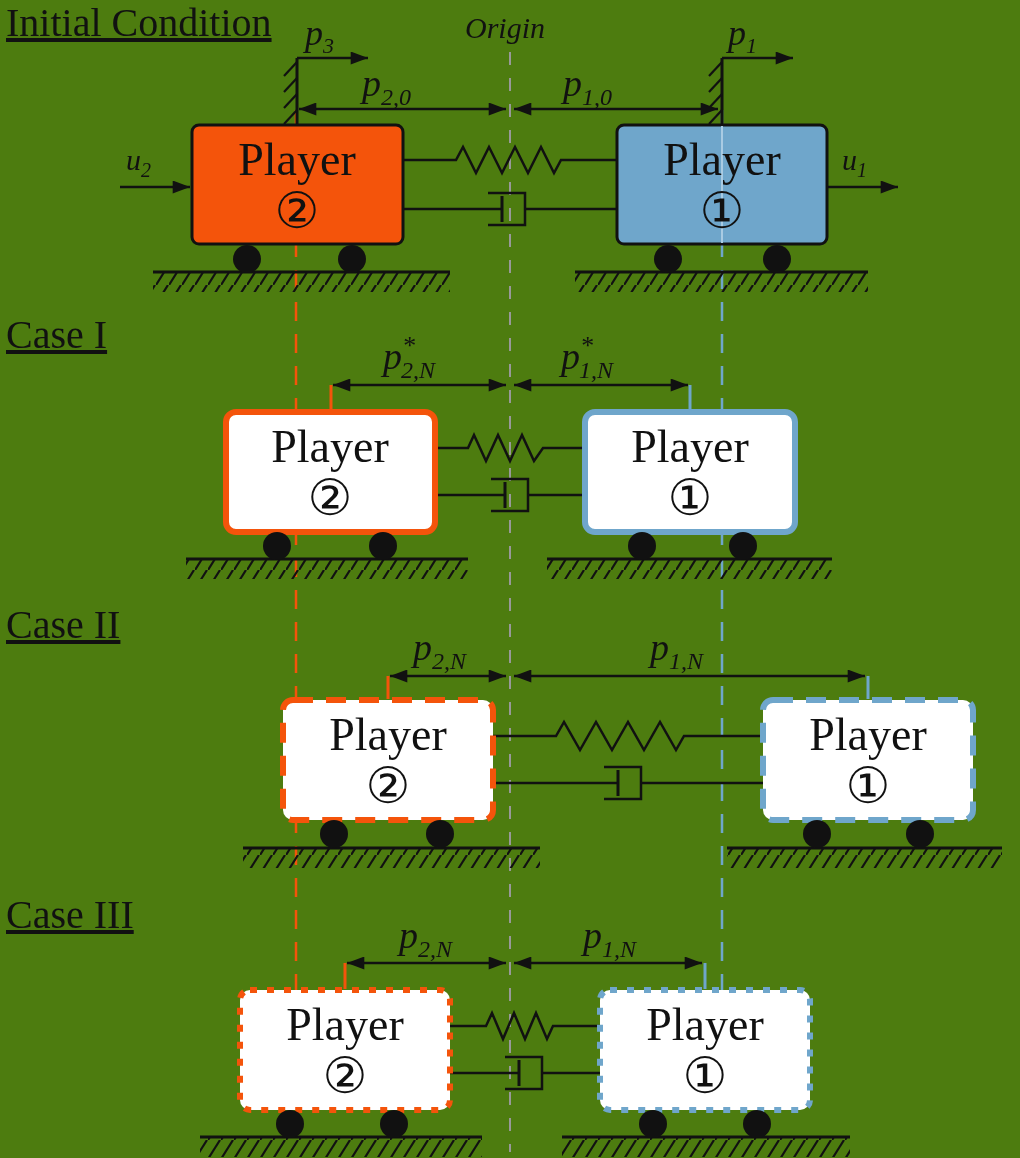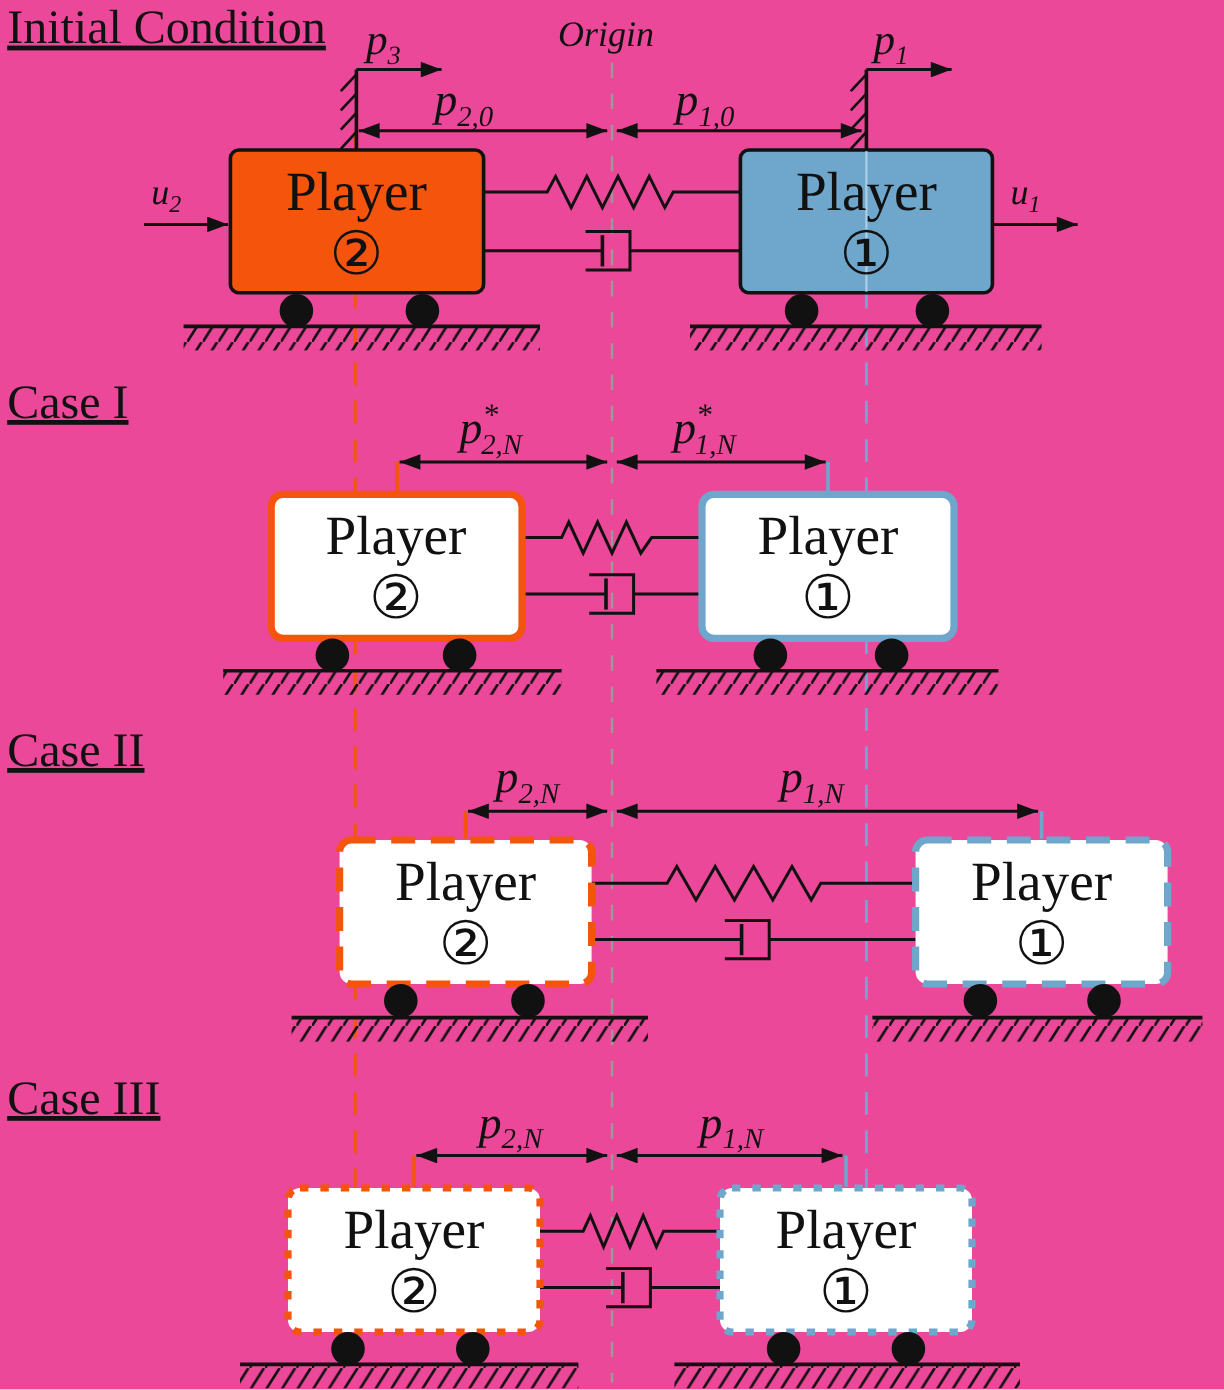--- a/index.html
+++ b/index.html
@@ -1,16 +1,16 @@
 <!DOCTYPE html>
 <html><head>
 <meta charset="utf-8">
 <style>
   html,body{margin:0;padding:0;background:#ffffff;}
-  .stage{width:1020px;height:1158px;position:relative;background:#ec4899;}
+  .stage{width:1020px;height:1158px;position:relative;background:#4d7c0f;}
   svg{display:block;}
   text{font-family:"Liberation Serif","DejaVu Serif",serif;fill:#111111;}
   .heading{font-size:40px;text-decoration:underline;}
   .lbl{font-style:italic;}
   .dimbase{font-size:38px;}
   .dimsub{font-size:24px;}
   .dimsup{font-size:26px;}
   .ancbase{font-size:36px;}
   .ancsub{font-size:22px;}
   .ubase{font-size:30px;}

